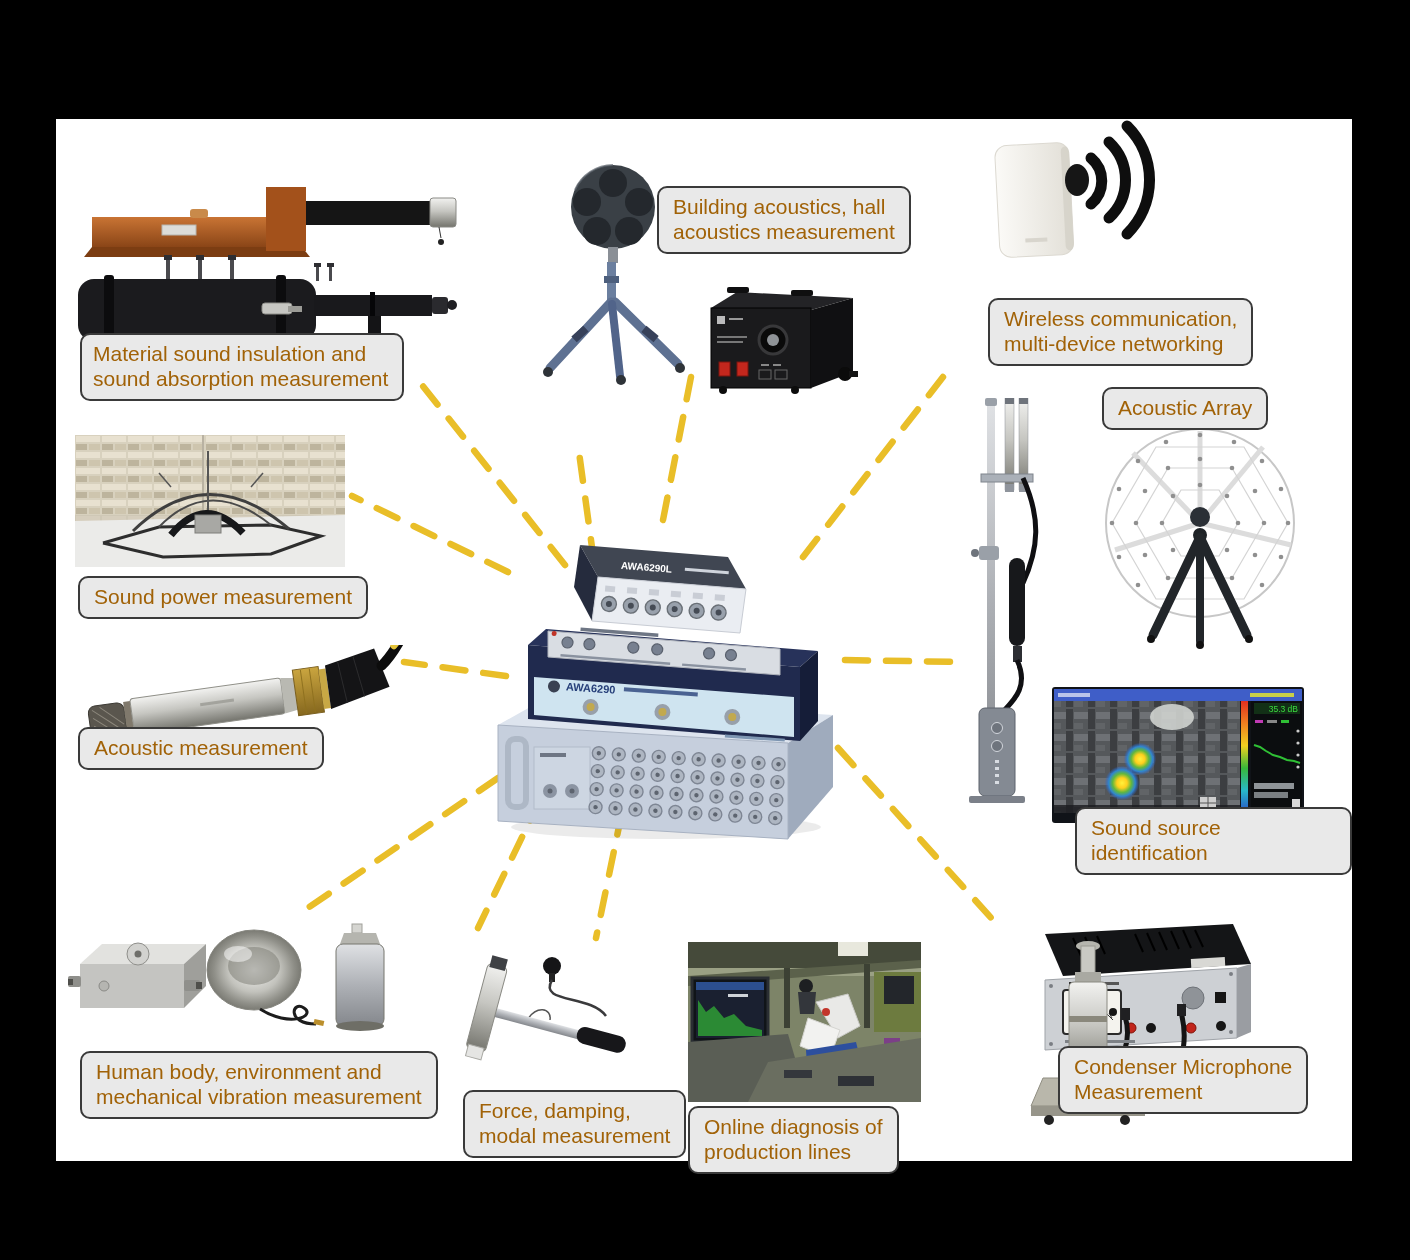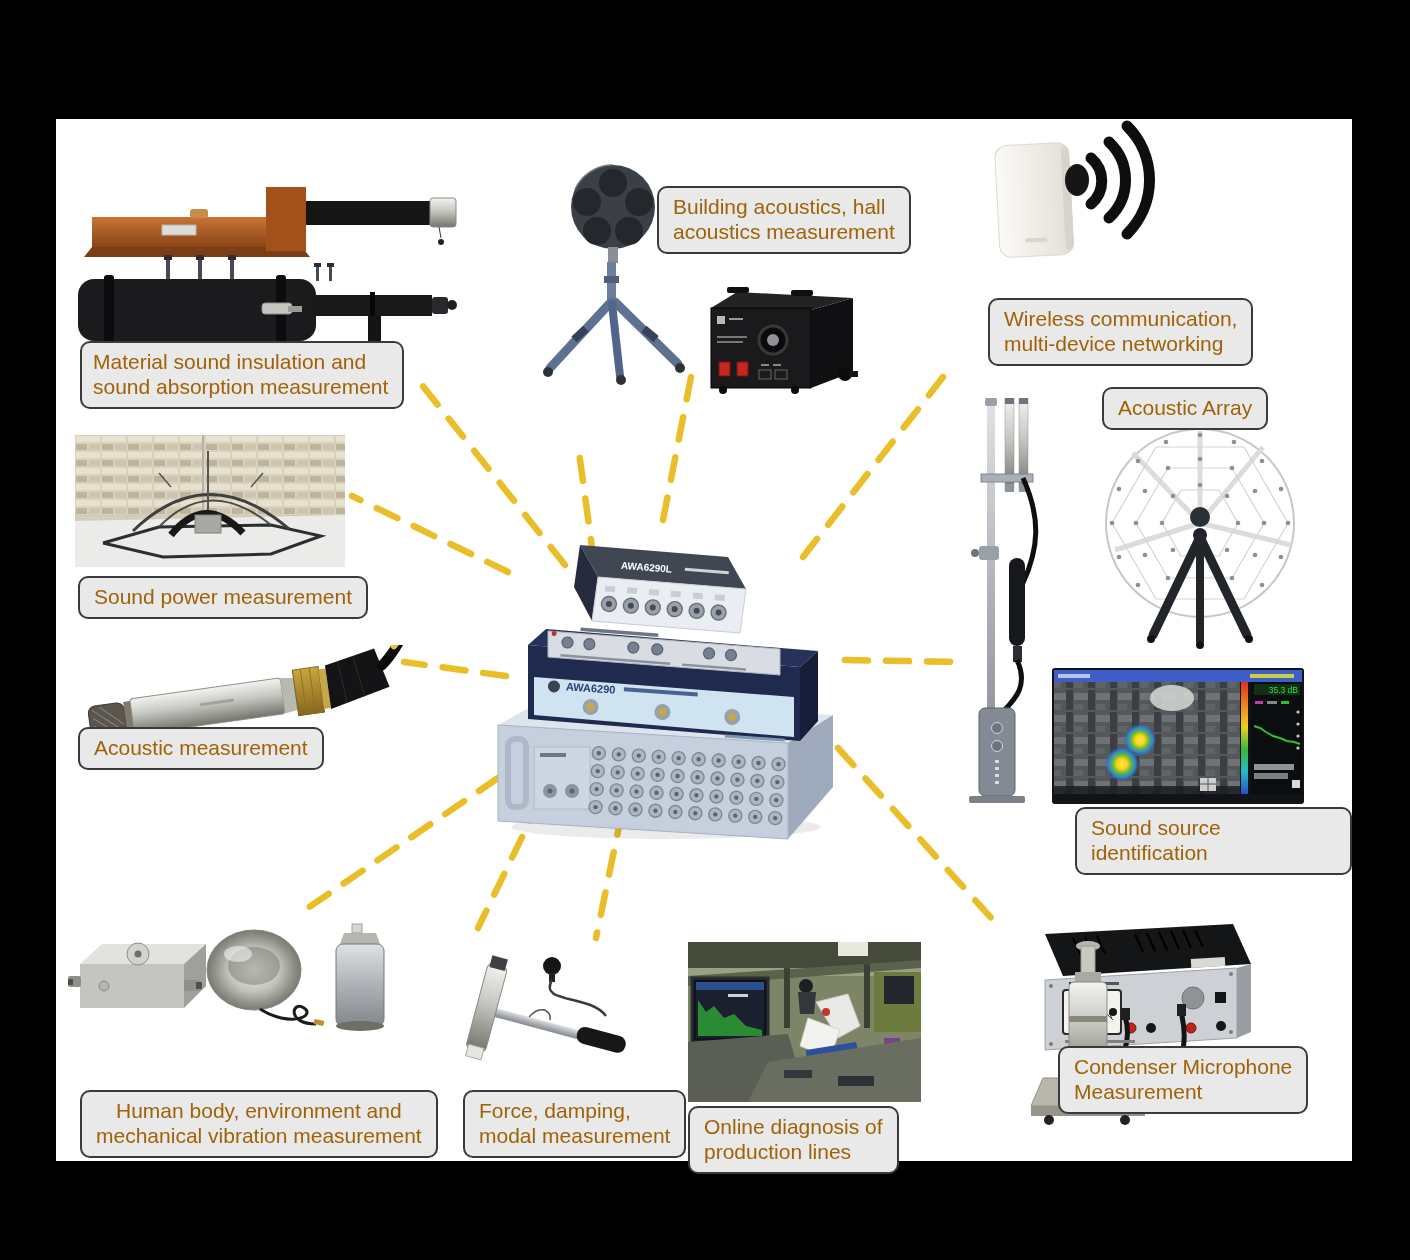--- a/index.html
+++ b/index.html
@@ -6,40 +6,40 @@
   #stage{position:relative;width:1410px;height:1260px;background:#000;overflow:hidden;
          font-family:"Liberation Sans",sans-serif;}
   #canvas{position:absolute;left:56px;top:119px;width:1296px;height:1042px;background:#fff;}
   #lines{position:absolute;left:0;top:0;z-index:1;}
   .fig{position:absolute;z-index:2;margin:0;}
   .fig svg{display:block;width:100%;height:100%;}
   #fig-center{z-index:3;}
   .label{position:absolute;z-index:4;background:#e9e9e9;border:2px solid #3a3a3a;border-radius:10px;
          padding:7px 14px;font-size:21px;line-height:1.18;color:#a16207;white-space:pre-line;}
   
-  #lab-material{left:24px;top:222px;padding-left:11px;}
+  #lab-material{left:24px;top:214px;padding-left:11px;}
   #lab-building{left:601px;top:67px;}
   #lab-wireless{left:932px;top:167px;margin-top:12px;}
   #lab-array{left:1046px;top:268px;}
   #lab-soundpower{left:22px;top:457px;}
   #lab-acoustic{left:22px;top:608px;}
   #lab-intensity{left:899px;top:686px;width:84px;}
   #lab-source{left:1019px;top:688px;}
-  #lab-human{left:24px;top:971px;text-align:center;}
+  #lab-human{left:24px;top:932px;}
   #lab-force{left:379px;top:971px;margin-left:28px;}
   #lab-online{left:632px;top:987px;}
   #lab-condenser{left:1002px;top:927px;}
   
   #fig-tubes{left:14px;top:46px;width:400px;height:190px;}
   #fig-dodec{left:464px;top:31px;width:185px;height:235px;}
   #fig-amp{left:647px;top:159px;width:156px;height:116px;}
   #fig-wifi{left:929px;top:1px;width:175px;height:150px;}
   #fig-probe{left:909px;top:279px;width:80px;height:405px;}
   #fig-array{left:1039px;top:306px;width:210px;height:225px;}
-  #fig-screen{left:996px;top:541px;width:252px;height:152px;}
+  #fig-screen{left:996px;top:560px;width:252px;height:152px;}
   #fig-anechoic{left:19px;top:316px;width:270px;height:132px;}
   #fig-mic{left:24px;top:526px;width:330px;height:100px;}
   #fig-sensors{left:12px;top:801px;width:330px;height:120px;}
   #fig-hammer{left:384px;top:831px;width:200px;height:140px;}
   #fig-production{left:632px;top:823px;width:233px;height:160px;}
   #fig-condenser{left:929px;top:801px;width:275px;height:220px;}
   #fig-center{left:432px;top:406px;width:355px;height:320px;}
   .defs{position:absolute;width:0;height:0;}
 </style>
 </head>

